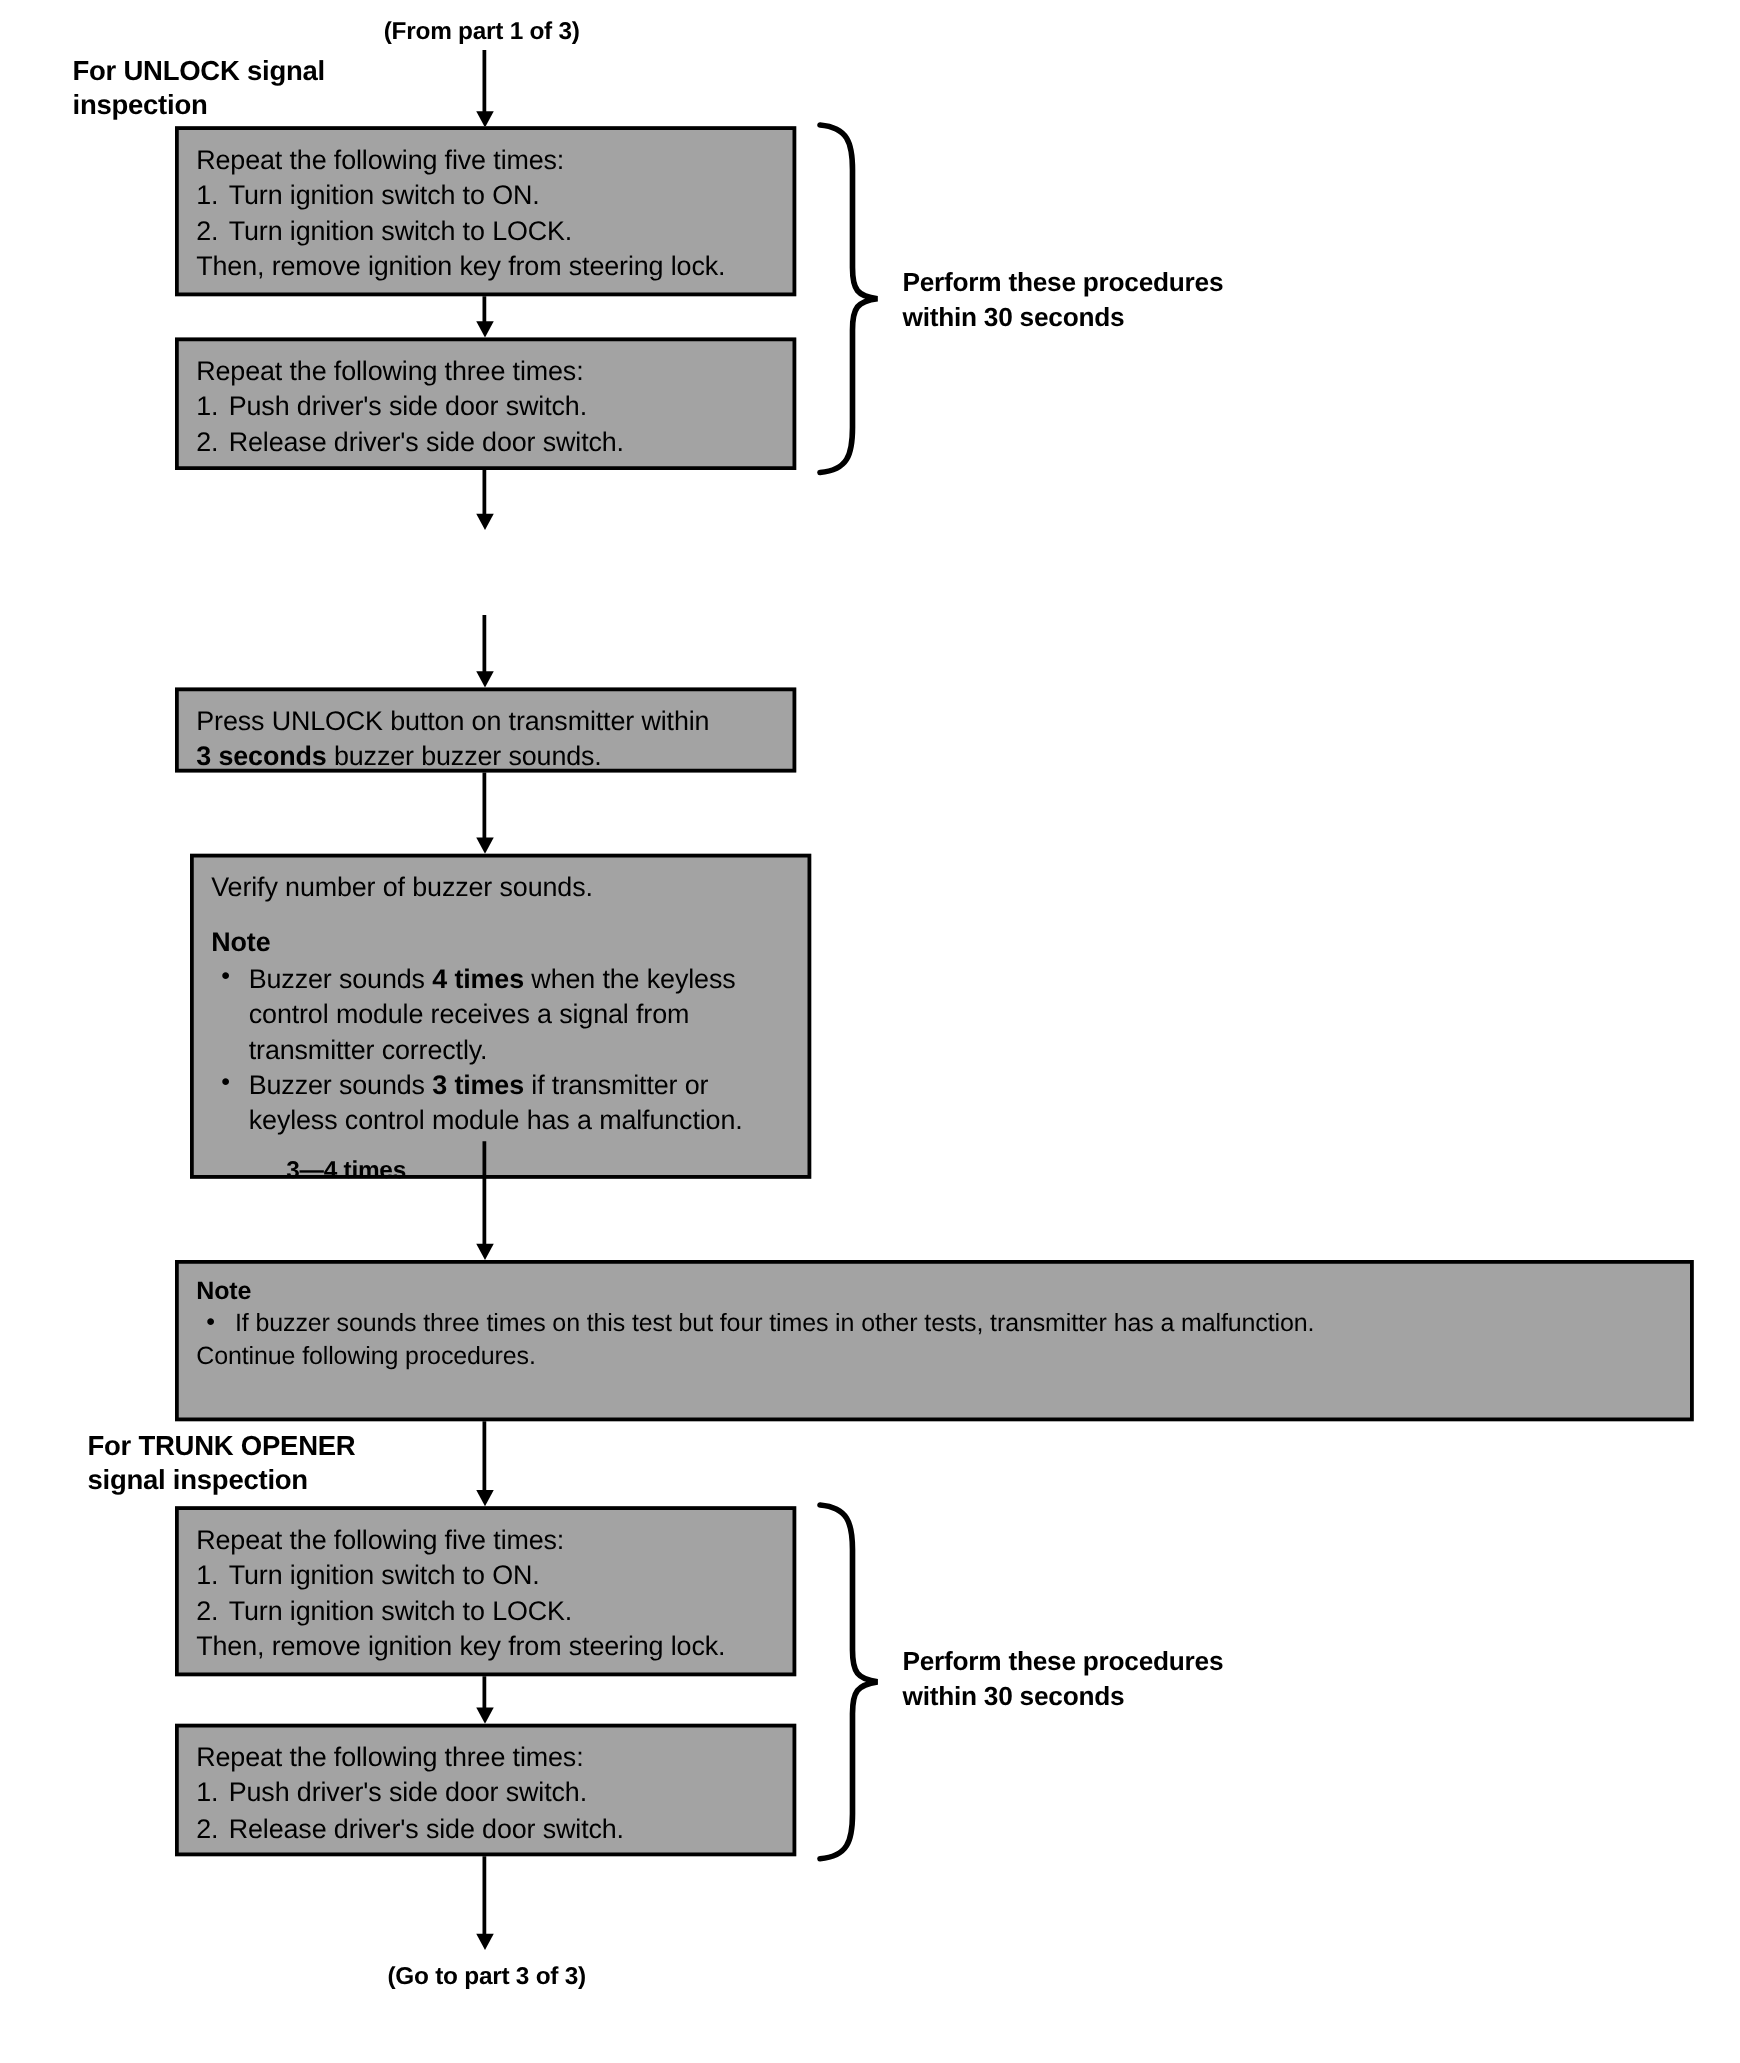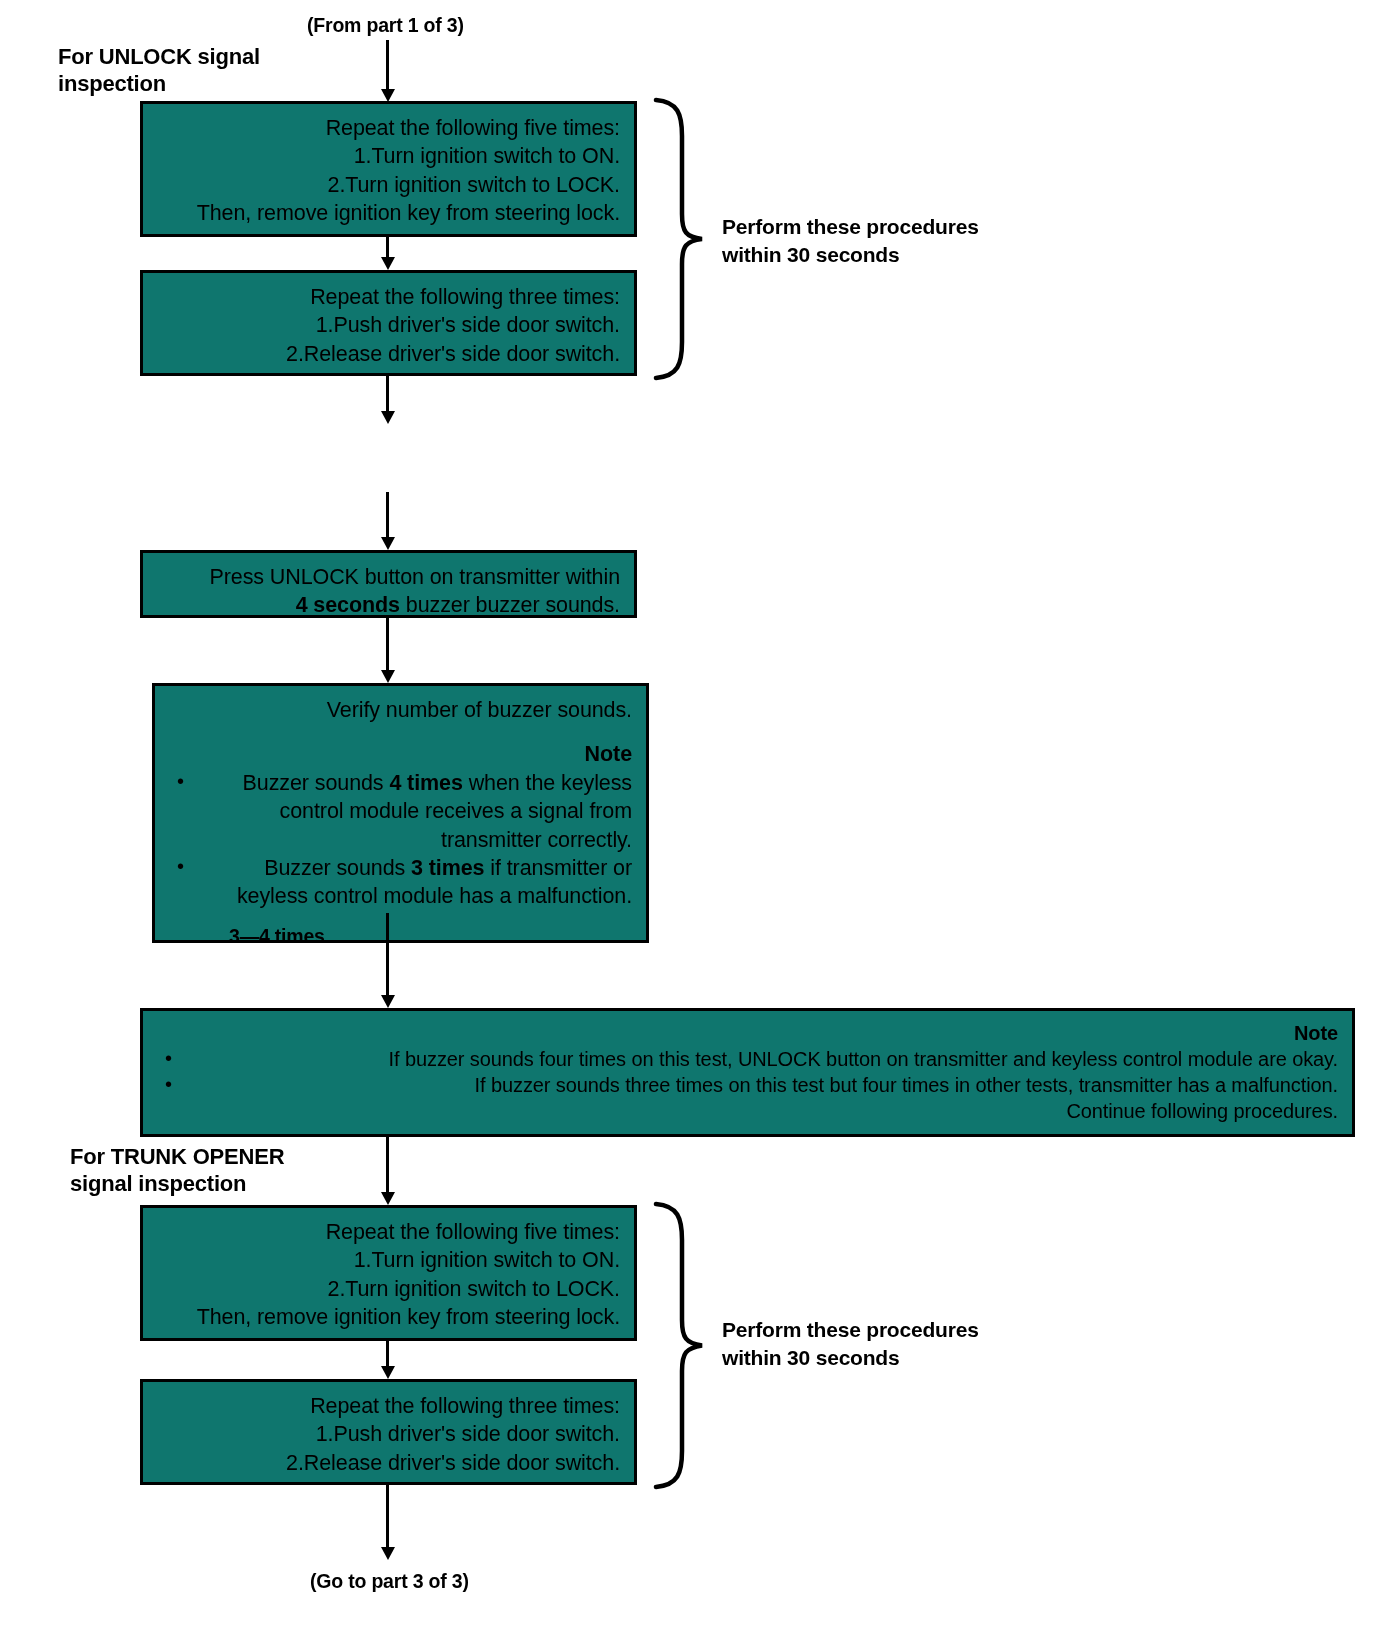--- a/index.html
+++ b/index.html
@@ -16,27 +16,26 @@
     width: 1392px;
     height: 1650px;
     overflow: hidden;
     background: #ffffff;
     text-decoration: underline;
   }
 
   .box {
     position: absolute;
     border: 3px solid #000;
-    background: #0f766e;
+    background: #a3a3a3;
     box-sizing: border-box;
     padding: 10px 14px;
     font-size: 21.5px;
     line-height: 1.32;
     letter-spacing: -0.1px;
-    text-align: right;
   }
   .box.wide {
     font-size: 20px;
     line-height: 1.30;
     padding: 9px 14px;
   }
 
   .hdr {
     position: absolute;
     font-weight: bold;
@@ -165,21 +164,21 @@
   </div>
 
 
   <div class="arrow" style="left:386px; top:492px; height:58px;">
     <div class="shaft" style="height:46px;"></div>
     <div class="head" style="top:45px;"></div>
   </div>
 
   <div class="box" style="left:140px; top:550px; width:497px; height:68px;">
     <p><span>Press UNLOCK button on transmitter within</span></p>
-    <p><b>4 seconds</b><span> buzzer buzzer sounds.</span></p>
+    <p><b>3 seconds</b><span> buzzer buzzer sounds.</span></p>
   </div>
 
   <div class="arrow" style="left:386px; top:618px; height:65px;">
     <div class="shaft" style="height:53px;"></div>
     <div class="head" style="top:52px;"></div>
   </div>
 
   <div class="box" style="left:152px; top:683px; width:497px; height:260px;">
     <p>Verify number of buzzer sounds.</p>
     <div class="spacer"></div>
@@ -193,21 +192,20 @@
   <div class="edge-label" style="left:229px; top:925px;">3—4 times</div>
 
   <div class="arrow" style="left:386px; top:913px; height:95px;">
     <div class="shaft" style="height:83px;"></div>
     <div class="head" style="top:82px;"></div>
   </div>
 
   <div class="box wide" style="left:140px; top:1008px; width:1215px; height:129px;">
     <p class="note-title">Note</p>
     <ul class="bullets">
-      <li>If buzzer sounds four times on this test, UNLOCK button on transmitter and keyless control module are okay.</li>
       <li>If buzzer sounds three times on this test but four times in other tests, transmitter has a malfunction.</li>
     </ul>
     <p>Continue following procedures.</p>
   </div>
 
   <div class="hdr" style="left:58px; top:1144px;margin-left:12px;">For TRUNK OPENER
 signal inspection</div>
 
   <div class="arrow" style="left:386px; top:1137px; height:68px;">
     <div class="shaft" style="height:56px;"></div>

